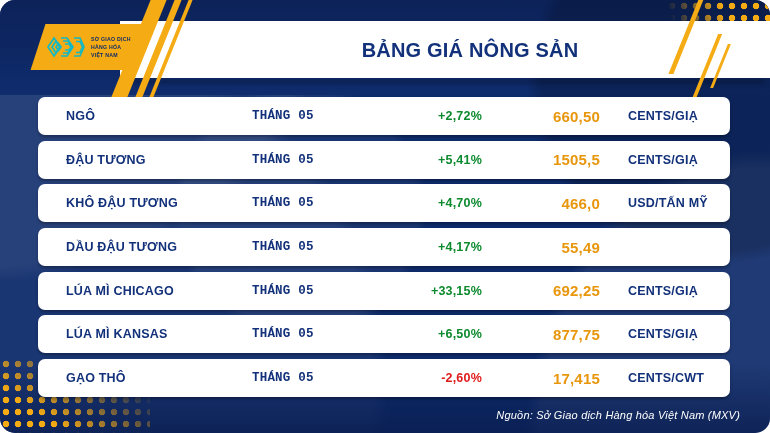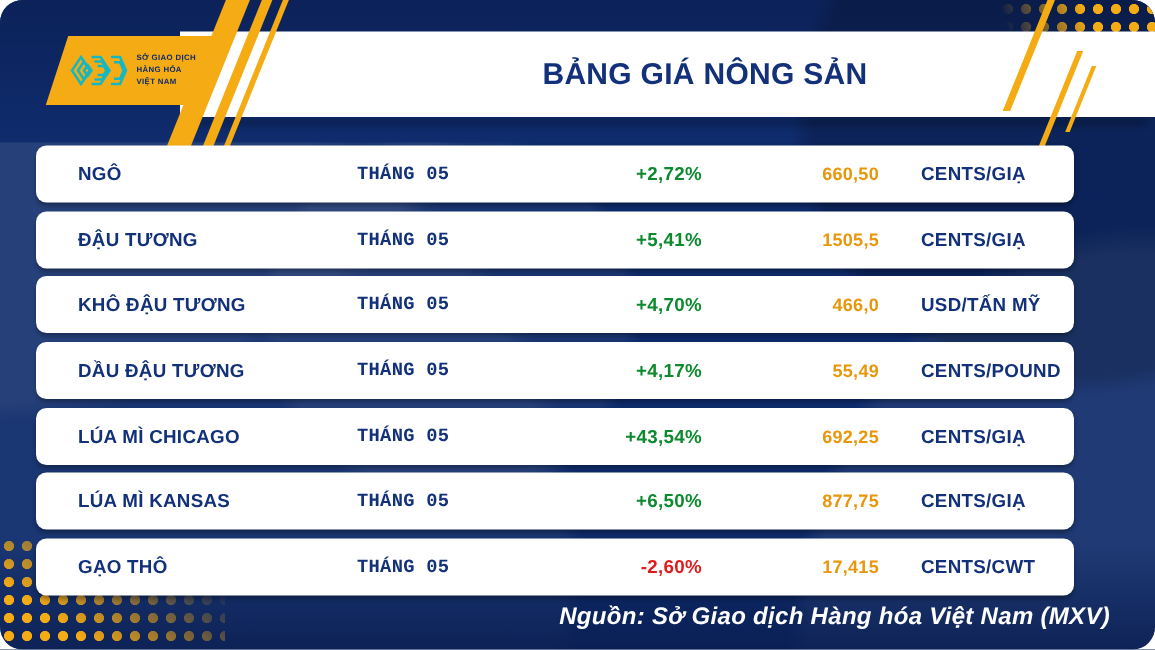--- a/index.html
+++ b/index.html
@@ -149,21 +149,21 @@
     color: #12317a;
     font-size: 20px;
     font-weight: bold;
     letter-spacing: 0.2px;
     line-height: 1.14;
   }
 
   
   .rows {
     position: absolute;
-    left: 24px; top: 97px;
+    left: 38px; top: 97px;
     width: 692px;
   }
   .row {
     position: relative;
     height: 38px;
     background: #ffffff;
     border-radius: 7px;
     margin-bottom: 5.7px;
     display: flex;
     align-items: center;
@@ -175,32 +175,32 @@
   .c-price  { width: 118px; text-align: right; }
   .c-unit   { flex: 1; padding-left: 28px; }
 
   .c-name, .c-month, .c-unit {
     color: #12317a;
     font-size: 12.5px;
     font-weight: bold;
     letter-spacing: 0.2px;
   }
   .c-change { font-size: 12.5px; font-weight: bold; letter-spacing: 0.2px; text-align: right; }
-  .c-price  { font-size: 12px; font-weight: bold; color: #e8960c; letter-spacing: 0.2px; }
+  .c-price  { font-size: 15px; font-weight: bold; color: #e8960c; letter-spacing: 0.2px; }
   .up   { color: #0d8a2e; }
   .down { color: #e01b1b; }
 
   
   .source {
     position: absolute;
     right: 30px; bottom: 12px;
     color: #ffffff;
-    font-size: 16px;
+    font-size: 11px;
     font-style: italic;
-    font-weight: bold;
+    font-weight: normal;
     letter-spacing: 0.2px;
     margin-left: 19px;
   }
 </style>
 </head>
 <body>
 
 <div id="stage">
 
   <div class="bg-layer">
@@ -271,26 +271,25 @@
         <div class="c-month">THÁNG 05</div>
         <div class="c-change up">+4,70%</div>
         <div class="c-price">466,0</div>
         <div class="c-unit">USD/TẤN MỸ</div>
       </div>
       <div class="row">
         <div class="c-name">DẦU ĐẬU TƯƠNG</div>
         <div class="c-month">THÁNG 05</div>
         <div class="c-change up">+4,17%</div>
         <div class="c-price">55,49</div>
-        <div class="c-unit">CENTS/POUND</div>
       </div>
       <div class="row">
         <div class="c-name">LÚA MÌ CHICAGO</div>
         <div class="c-month">THÁNG 05</div>
-        <div class="c-change up">+43,54%</div>
+        <div class="c-change up">+33,15%</div>
         <div class="c-price">692,25</div>
         <div class="c-unit">CENTS/GIẠ</div>
       </div>
       <div class="row">
         <div class="c-name">LÚA MÌ KANSAS</div>
         <div class="c-month">THÁNG 05</div>
         <div class="c-change up">+6,50%</div>
         <div class="c-price">877,75</div>
         <div class="c-unit">CENTS/GIẠ</div>
       </div>

